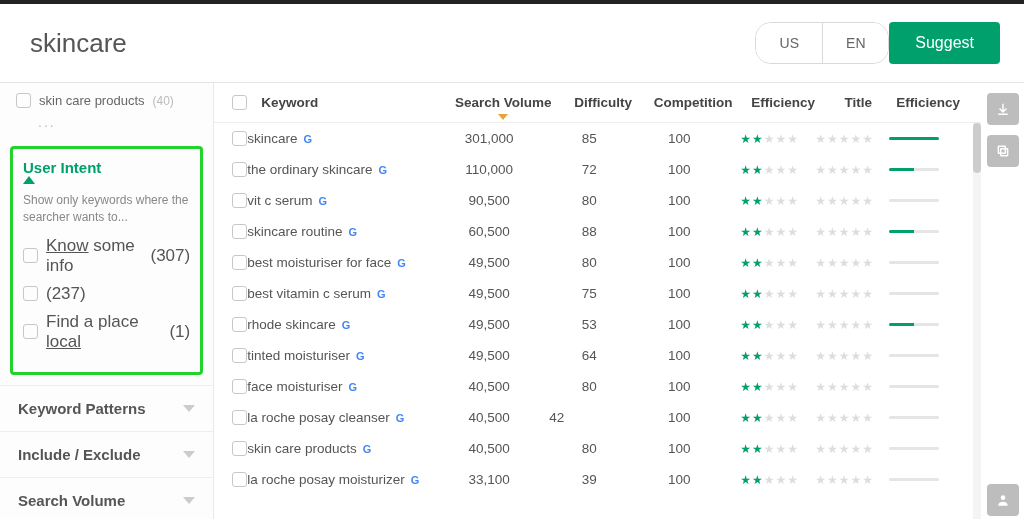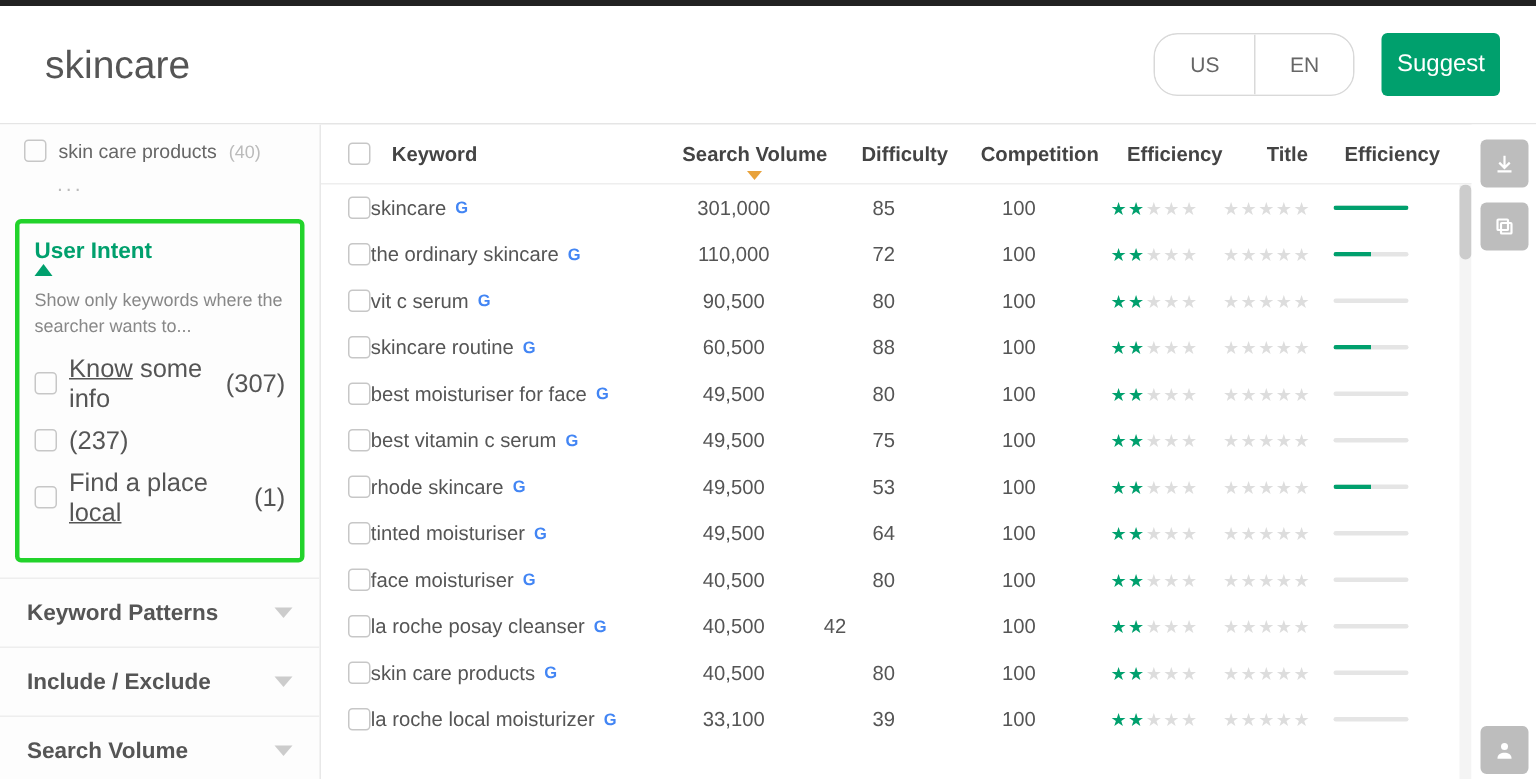--- a/index.html
+++ b/index.html
@@ -1,24 +1,24 @@
 <!DOCTYPE html>
 <html><head>
 <meta charset="utf-8">
 <style>
   * { box-sizing: border-box; margin: 0; padding: 0; }
   body { font-family: -apple-system, BlinkMacSystemFont, "Segoe UI", Arial, sans-serif; background:#fff; color:#333; }
   .top-dark { height:4px; background:#222; }
   .header { display:flex; align-items:center; padding:18px 24px 18px 30px; border-bottom:1px solid #e5e5e5; }
   .header .query { font-size:26px; color:#555; font-weight:400; flex:0 0 auto; }
   .header .spacer { flex:1; }
-  .seg-group { display:flex; border:1px solid #d9d9d9; border-radius:16px; overflow:hidden; margin-right:18px; }
+  .seg-group { display:flex; border:1px solid #d9d9d9; border-radius:16px; overflow:hidden; }
   .seg-btn { width:66px; height:40px; display:flex; align-items:center; justify-content:center; font-size:14px; color:#666; background:#fff; cursor:pointer; }
   .seg-btn + .seg-btn { border-left:1px solid #d9d9d9; }
-  .suggest-btn { height:42px; padding:0 10px; background:#00a06d; color:#fff; border-radius:4px; font-size:16px; display:flex; align-items:center; cursor:pointer; }
+  .suggest-btn { height:42px; padding:0 26px; background:#00a06d; color:#fff; border-radius:4px; font-size:16px; display:flex; align-items:center; cursor:pointer; }
   
   .body-row { display:flex; height:445px; }
   .sidebar { width:240px; border-right:1px solid #e8e8e8; overflow:hidden; position:relative; background:#fdfdfd; }
   
   .side-first { padding:10px 16px 4px 16px; font-size:13px; color:#666; }
   .chk-row { display:flex; align-items:center; gap:8px; margin-bottom:6px; }
   .chk-row .cnt { color:#bbb; font-size:12px; }
   .more-dots { margin-left:22px; color:#bbb; font-size:14px; letter-spacing:2px; }
   .chkbox { width:15px; height:15px; border:1.5px solid #c7c7c7; border-radius:3px; flex-shrink:0; cursor:pointer; }
   
@@ -534,21 +534,21 @@
           </div>
           <div class="col-rv">
             <div class="relbar">
               <div class="fill" style="width:0%"></div>
             </div>
           </div>
         </div>
         <div class="trow">
           <div class="chkbox hchk"></div>
           <div class="col-kw kw-cell">
-            <span>la roche local moisturizer</span> 
+            <span>la roche posay moisturizer</span> 
             <span class="g-icon">
               <span>G</span>
             </span>
           </div>
           <div class="col-sv" style="text-align:center">33,100</div>
           <div class="col-df" style="text-align:center">39</div>
           <div class="col-cp" style="text-align:center">100</div>
           <div class="col-ef">
             <div class="stars">
               <span class="star on">★</span>

